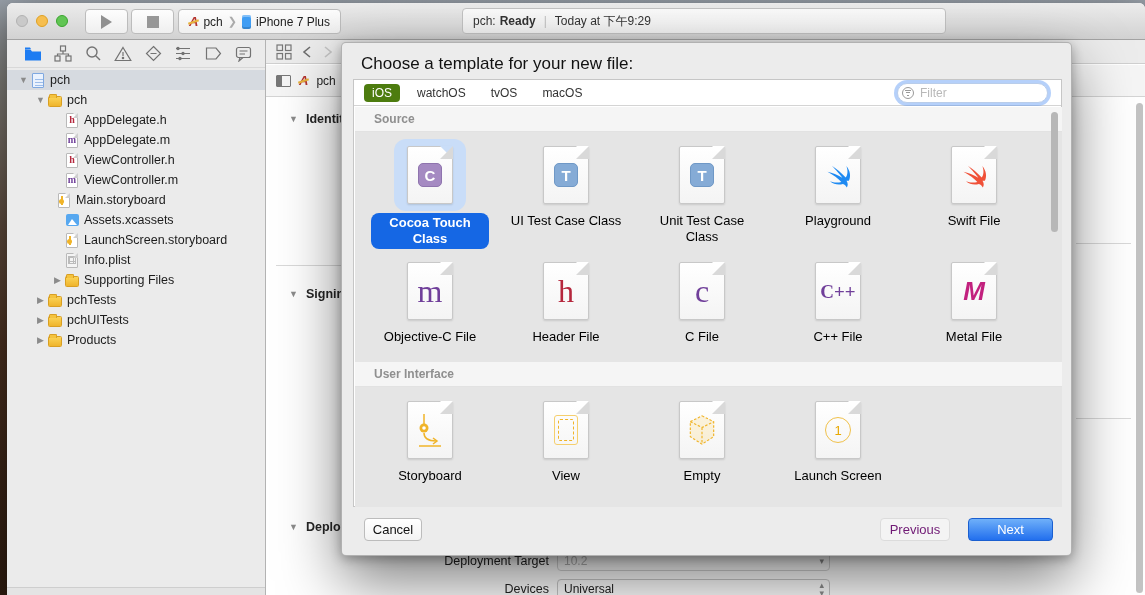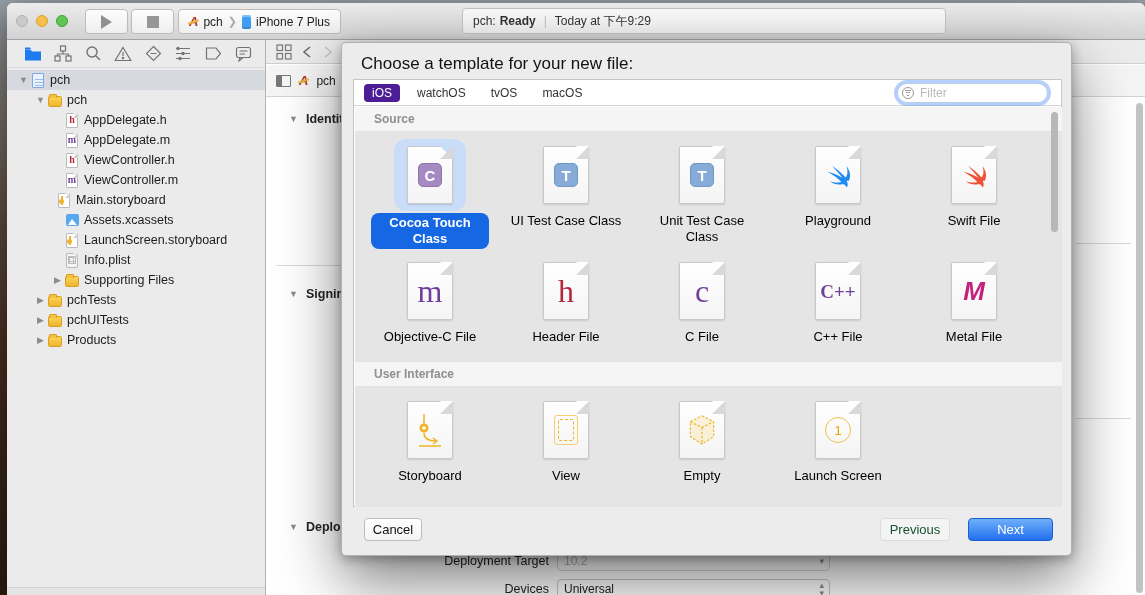--- a/index.html
+++ b/index.html
@@ -96,21 +96,21 @@
   
   .dialog { position:absolute; left:341px; top:42px; width:731px; height:514px;
     background:#ececec; border-radius:5px; border:1px solid rgba(0,0,0,.25);
     box-shadow:0 25px 60px rgba(0,0,0,.5), 0 3px 12px rgba(0,0,0,.3); }
   .dlg-title { position:absolute; left:19px; top:11px; font-size:17px; color:#111; }
   .panel { position:absolute; left:11px; top:36px; width:709px; height:428px; background:#fff; border:1px solid #c6c6c6; }
   .panel-header { position:absolute; left:0; top:0; width:100%; height:26px; border-bottom:1px solid #d4d4d4;
     display:flex; align-items:center; }
   .tabs { display:flex; align-items:center; gap:9px; margin-left:10px; font-size:12px; color:#333; }
   .tab { padding:2px 8px; border-radius:4px; cursor:default; }
-  .tab.selected { background:#4c1d95; color:#fff; }
+  .tab.selected { background:#4d7c0f; color:#fff; }
   .filter-wrap { position:absolute; right:13px; top:3px; width:151px; height:20px; }
   .filter-field { width:100%; height:100%; border:1px solid #b9cdea; border-radius:10px; background:#fff;
     font-size:12px; padding:0 6px 0 22px; outline:none; box-shadow:0 0 0 3px rgba(90,150,245,.45);
     font-family:"Liberation Sans",sans-serif; color:#333; }
   .filter-field::placeholder { color:#b8b8b8; }
   .filter-ic { position:absolute; left:5px; top:3.5px; width:12px; height:12px; border:1px solid #9a9a9a; border-radius:50%;
     display:flex; flex-direction:column; justify-content:center; align-items:center; gap:1.5px; }
   .filter-ic i { display:block; height:1px; background:#9a9a9a; }
   .filter-ic i:nth-child(1){width:6px;} .filter-ic i:nth-child(2){width:4px;} .filter-ic i:nth-child(3){width:2px;}
 
@@ -137,21 +137,21 @@
   .serif.cpp { font-size:19px; font-weight:bold; }
   .metal { font-size:26px; font-weight:bold; color:#c2217e; font-style:italic; }
   .view-ic { width:24px; height:30px; border:1px solid #f5cf6e; border-radius:3px; display:flex; align-items:center; justify-content:center; }
   .view-ic i { display:block; width:16px; height:22px; border:1.5px dashed #f0b429; border-radius:2px; }
   .launch-ic { width:26px; height:26px; border:1.5px solid #f0c14b; border-radius:50%; color:#e8a800; font-size:13px;
     display:flex; align-items:center; justify-content:center; }
 
   .dlg-btn { position:absolute; top:475px; height:23px; border-radius:4px; font-size:13px;
     display:flex; align-items:center; justify-content:center; font-family:"Liberation Sans",sans-serif; }
   .btn-cancel { left:22px; width:58px; background:linear-gradient(#fff,#f3f3f3); border:1px solid #bcbcbc; color:#111; }
-  .btn-prev { left:538px; width:70px; background:#f4f4f4; border:1px solid #dcdcdc; color:#14532d; }
+  .btn-prev { left:538px; width:70px; background:#f4f4f4; border:1px solid #dcdcdc; color:#701a75; }
   .btn-next { left:626px; width:85px; background:linear-gradient(#6fb0f9,#226fee); border:1px solid #1a5fd0; color:#fff; }
 
   .panel-sb { position:absolute; right:4px; top:5px; width:7px; height:120px; background:#b7b7b7; border-radius:4px; }
   svg { display:block; }
 </style>
 </head>
 <body>
 
 <div id="app">
   <div class="window">

